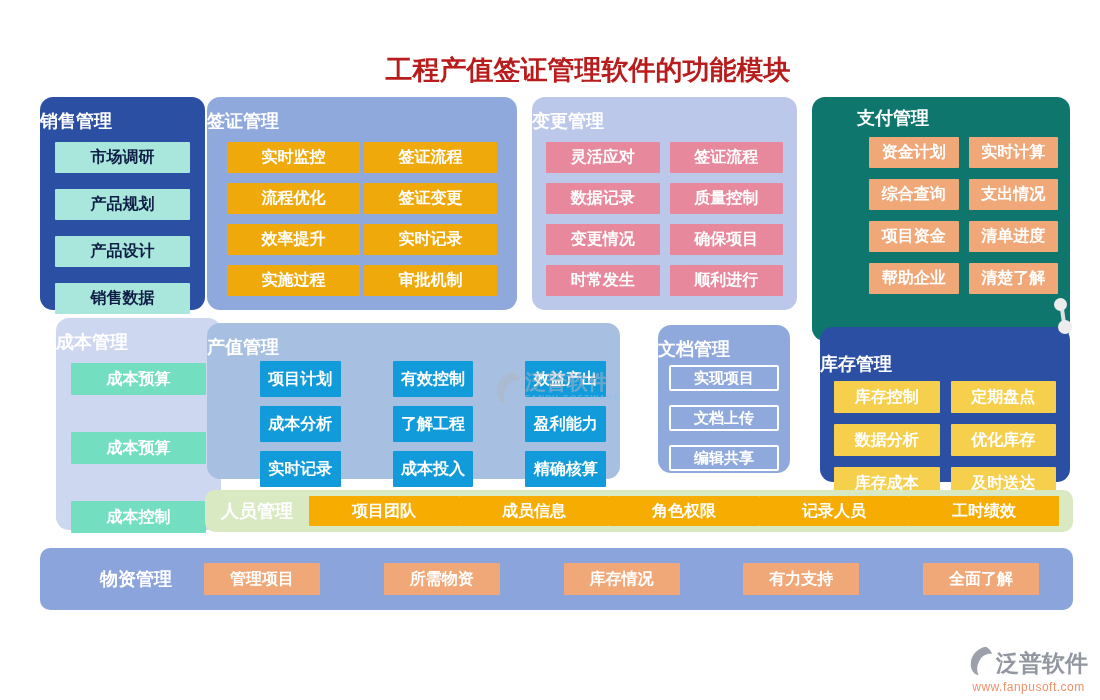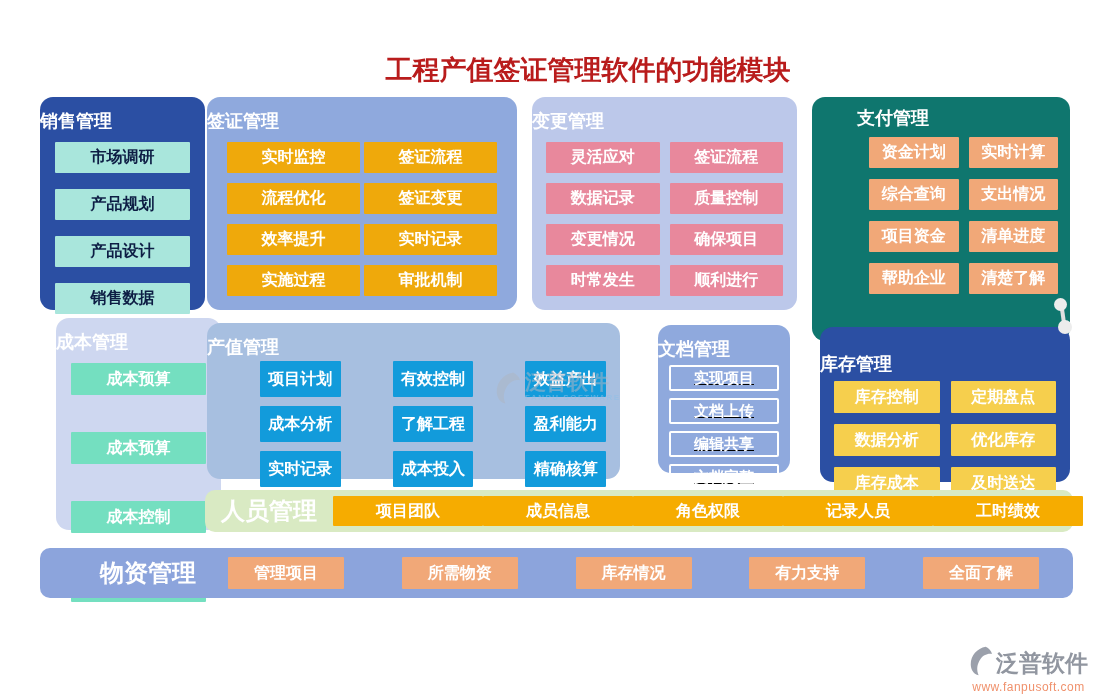--- a/index.html
+++ b/index.html
@@ -45,35 +45,35 @@
   .pay .panel-title{padding-top:8px;}
 
   .cost{left:56px;top:318px;width:165px;height:212px;background:#CED7F0;}
   .cost .grid1{margin:8px 15px 0;row-gap:11px;gap:37px;}
   .cost .btn{height:32px;}
 
   .output{left:207px;top:323px;width:413px;height:156px;background:#A7BFE0;}
   .output .grid3{margin:2px 14px 0;gap:9px 13px;}
 
   .docs{left:658px;top:325px;width:132px;height:148px;background:#8FA9DD;}
-  .docs .grid1{margin:4px 11px 0;row-gap:7px;text-decoration:underline;}
+  .docs .grid1{margin:4px 11px 0;row-gap:14px;}
 
   .inventory{left:820px;top:327px;width:250px;height:155px;background:#2B4FA3;}
   .inventory .panel-title{padding-top:24px;}
   .inventory .grid2{margin:4px 14px 0;gap:11px 11px;}
 
   .bar{position:absolute;display:flex;align-items:center;border-radius:10px;
     box-sizing:border-box;}
-  .bar-label{color:#fff;font-weight:bold;font-size:24px;white-space:nowrap;}
+  .bar-label{color:#fff;font-weight:bold;font-size:18px;white-space:nowrap;}
   .bar-btns{display:flex;flex:1;justify-content:space-between;}
   .staff{left:205px;top:490px;width:868px;height:42px;background:#D9EAC3;}
   .staff .bar-label{margin-left:16px;}
   .staff .bar-btns{margin-left:16px;margin-right:18px;}
   .staff .btn{width:150px;height:30px;}
-  .material{left:40px;top:548px;width:1033px;height:50px;background:#8CA4DC;}
+  .material{left:40px;top:548px;width:1033px;height:62px;background:#8CA4DC;}
   .material .bar-label{margin-left:60px;}
   .material .bar-btns{margin-left:32px;margin-right:34px;gap:16px;}
   .material .btn{width:116px;height:32px;}
 
   .pin{position:absolute;left:1050px;top:298px;width:24px;height:36px;}
   .pin .dot{position:absolute;border-radius:50%;background:#ECECEC;}
   .pin .d1{left:4px;top:0;width:13px;height:13px;}
   .pin .d2{left:8px;top:22px;width:14px;height:14px;}
   .pin .stem{position:absolute;left:11px;top:8px;width:4px;height:20px;
     background:#E0E0E0;transform:rotate(-8deg);}

